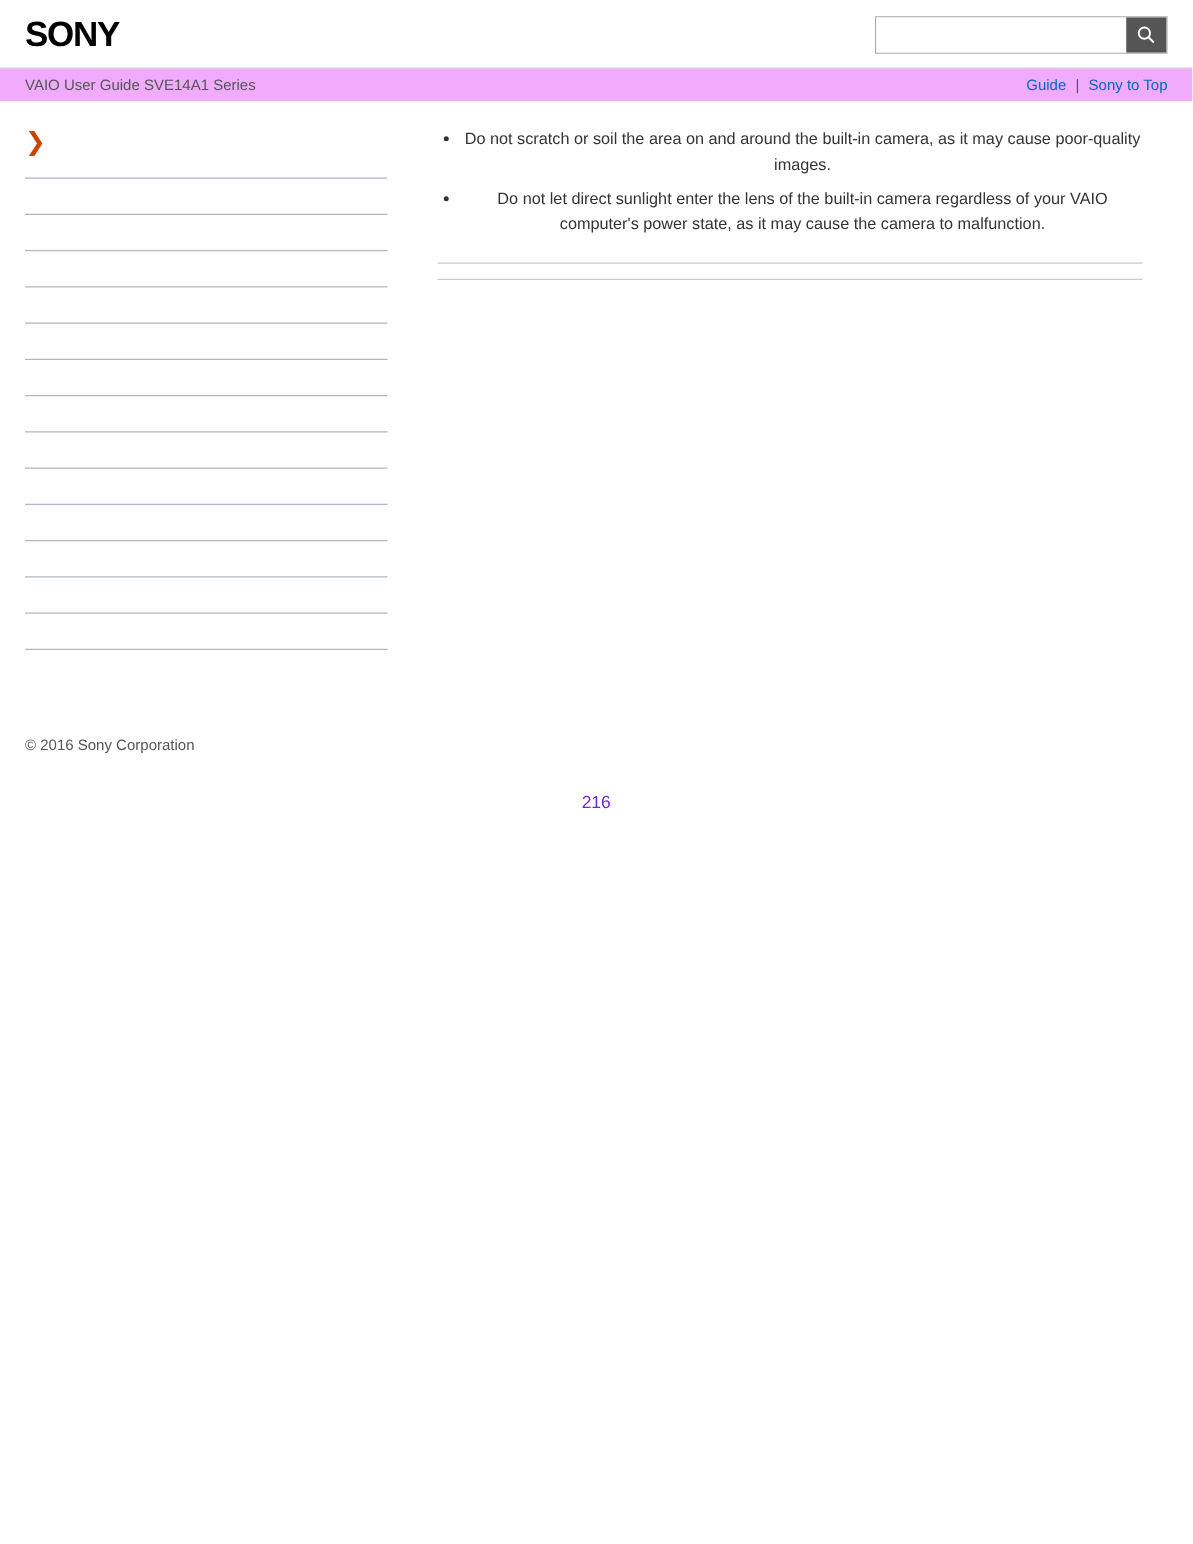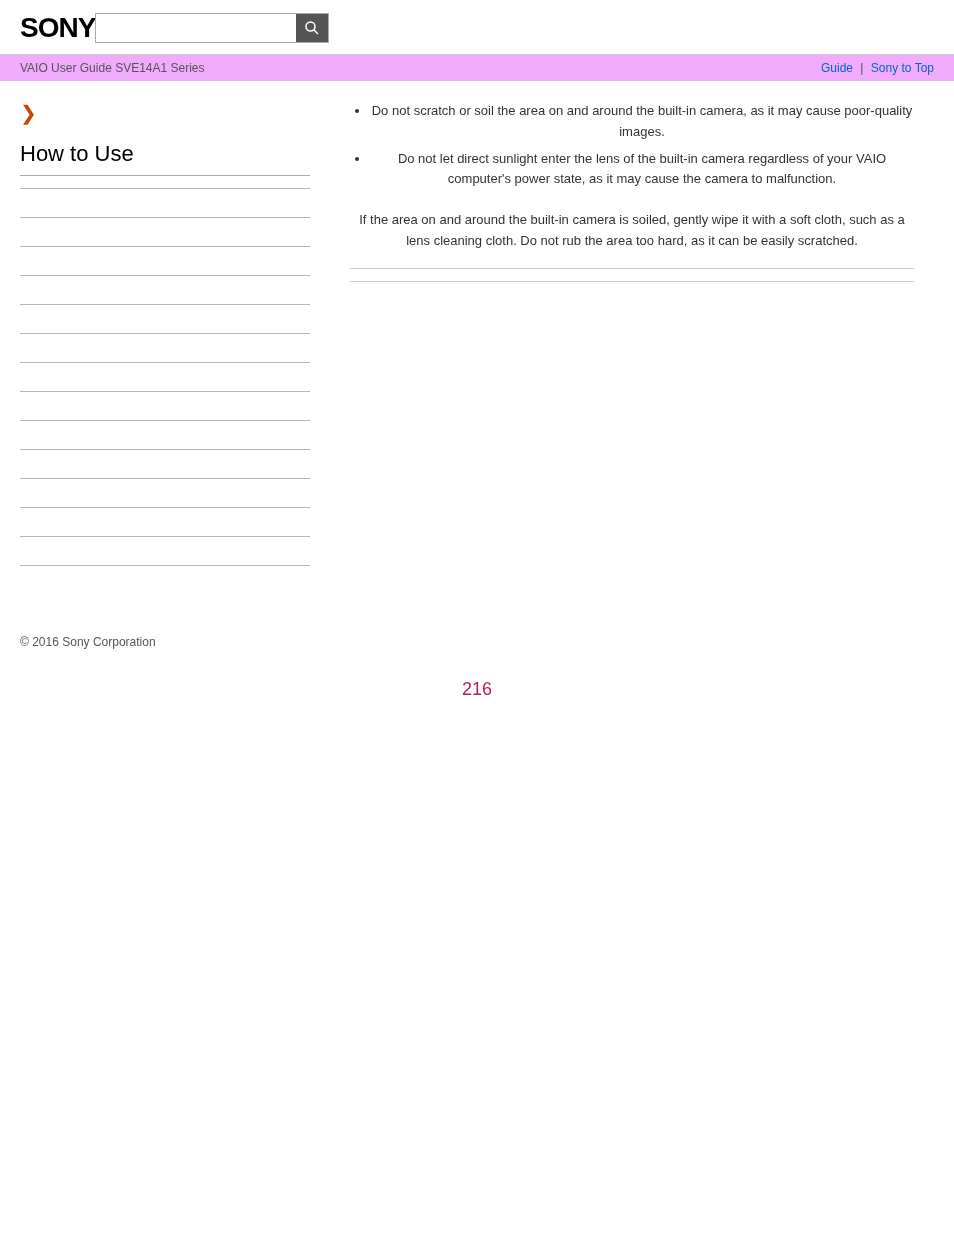--- a/index.html
+++ b/index.html
@@ -9,20 +9,21 @@
       color: #333;
       background: #fff;
       width: 954px;
       min-height: 1235px;
     }
 
     
     .header {
       display: flex;
       align-items: center;
+      justify-content: space-between;
       padding: 12px 20px 10px 20px;
       border-bottom: 1px solid #ccc;
       background: #fff;
     }
     .sony-logo {
       font-size: 28px;
       font-weight: bold;
       letter-spacing: -1px;
       color: #000;
       font-family: 'Arial Black', Arial, sans-serif;
@@ -157,22 +158,22 @@
       padding: 20px 20px 10px 20px;
     }
     .copyright {
       font-size: 12px;
       color: #555;
     }
 
     
     .page-number {
       text-align: center;
-      font-size: 18px;
-      color: #be185d;
+      font-size: 14px;
+      color: #6d28d9;
       padding: 20px 0 10px 0;
     }
   </style>
 </head>
 <body>
 
 <div class="header">
   <div class="sony-logo">SONY</div>
   <div class="search-bar">
     <input class="search-input" type="text" style="">
@@ -191,21 +192,20 @@
     <a href="#">Guide</a>
     <span class="nav-separator">|</span>
     <a href="#">Sony to Top</a>
   </div>
 </div>
 
 <div class="main-container">
 
   <div class="sidebar">
     <span class="sidebar-chevron">❯</span>
-    <div class="sidebar-title">How to Use</div>
     <div class="sidebar-lines">
       <div class="sidebar-line"></div>
       <div class="sidebar-line"></div>
       <div class="sidebar-line"></div>
       <div class="sidebar-line"></div>
       <div class="sidebar-line"></div>
       <div class="sidebar-line"></div>
       <div class="sidebar-line"></div>
       <div class="sidebar-line"></div>
       <div class="sidebar-line"></div>
@@ -219,21 +219,20 @@
 
   <div class="content">
     <div class="content-section">
       <ul class="bullet-list">
         <li>Do not scratch or soil the area on and around the built-in camera, as it may cause poor-quality images.</li>
         <li>Do not let direct sunlight enter the lens of the built-in camera regardless of your VAIO computer's power state, as it may cause the camera to malfunction.</li>
       </ul>
     </div>
 
     <div class="content-section">
-      <p class="paragraph">If the area on and around the built-in camera is soiled, gently wipe it with a soft cloth, such as a lens cleaning cloth. Do not rub the area too hard, as it can be easily scratched.</p>
       <hr class="divider">
       <hr class="divider" style="margin-top:10px;">
     </div>
   </div>
 
 </div>
 
 <div class="footer">
   <span class="copyright">© 2016 Sony Corporation</span>
 </div>

